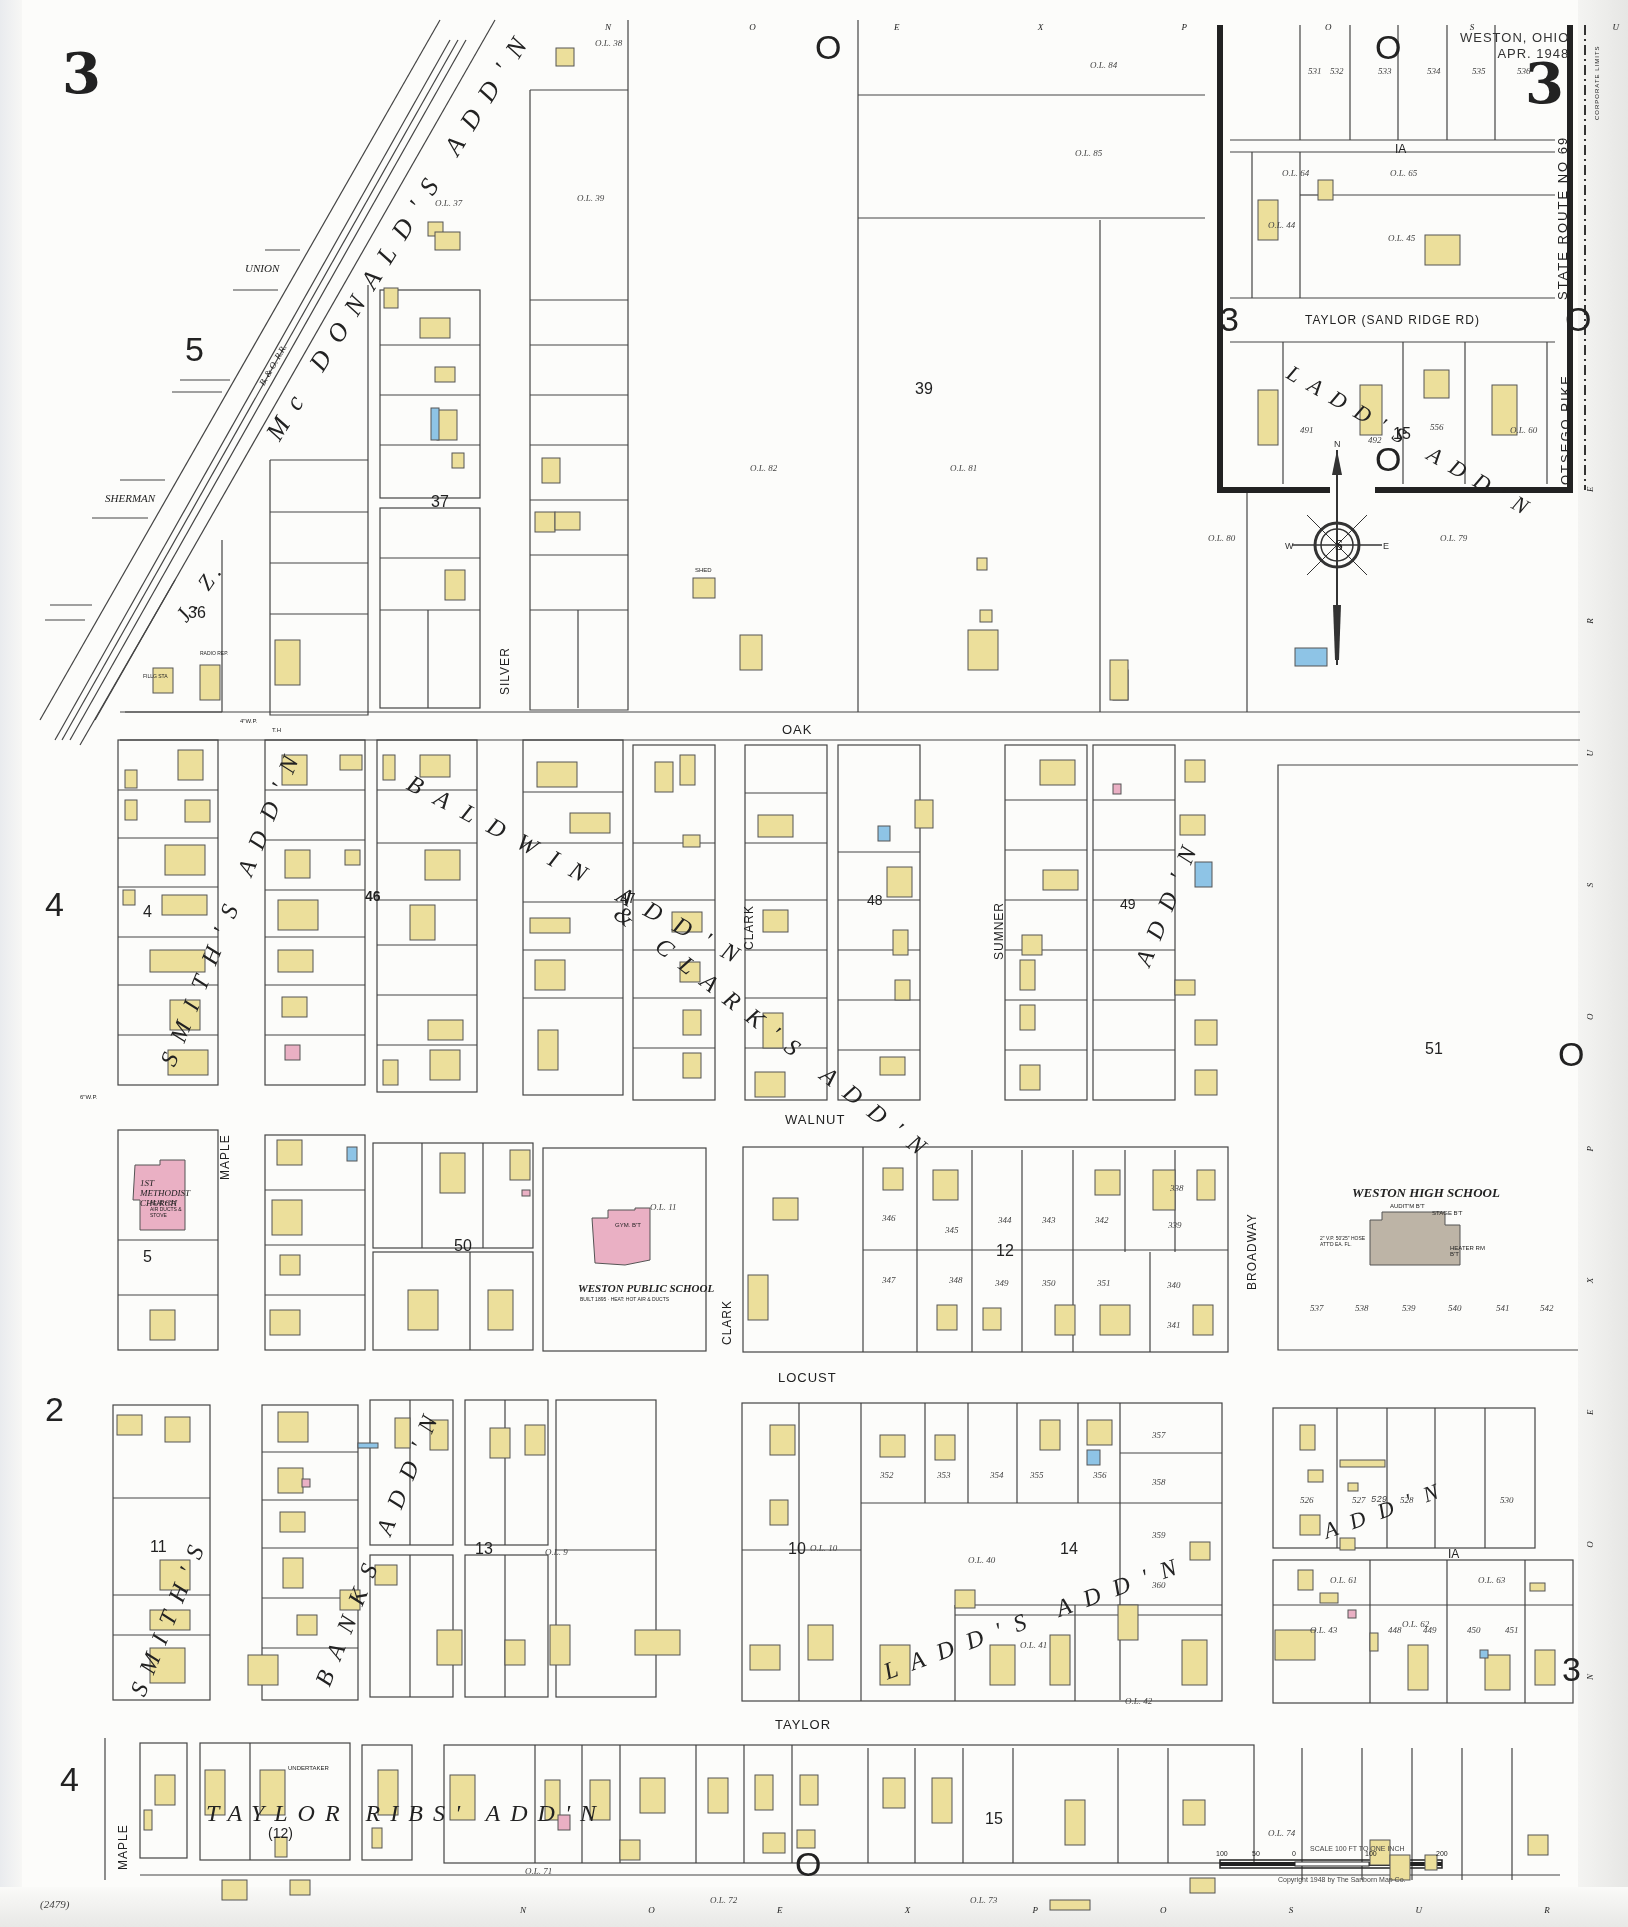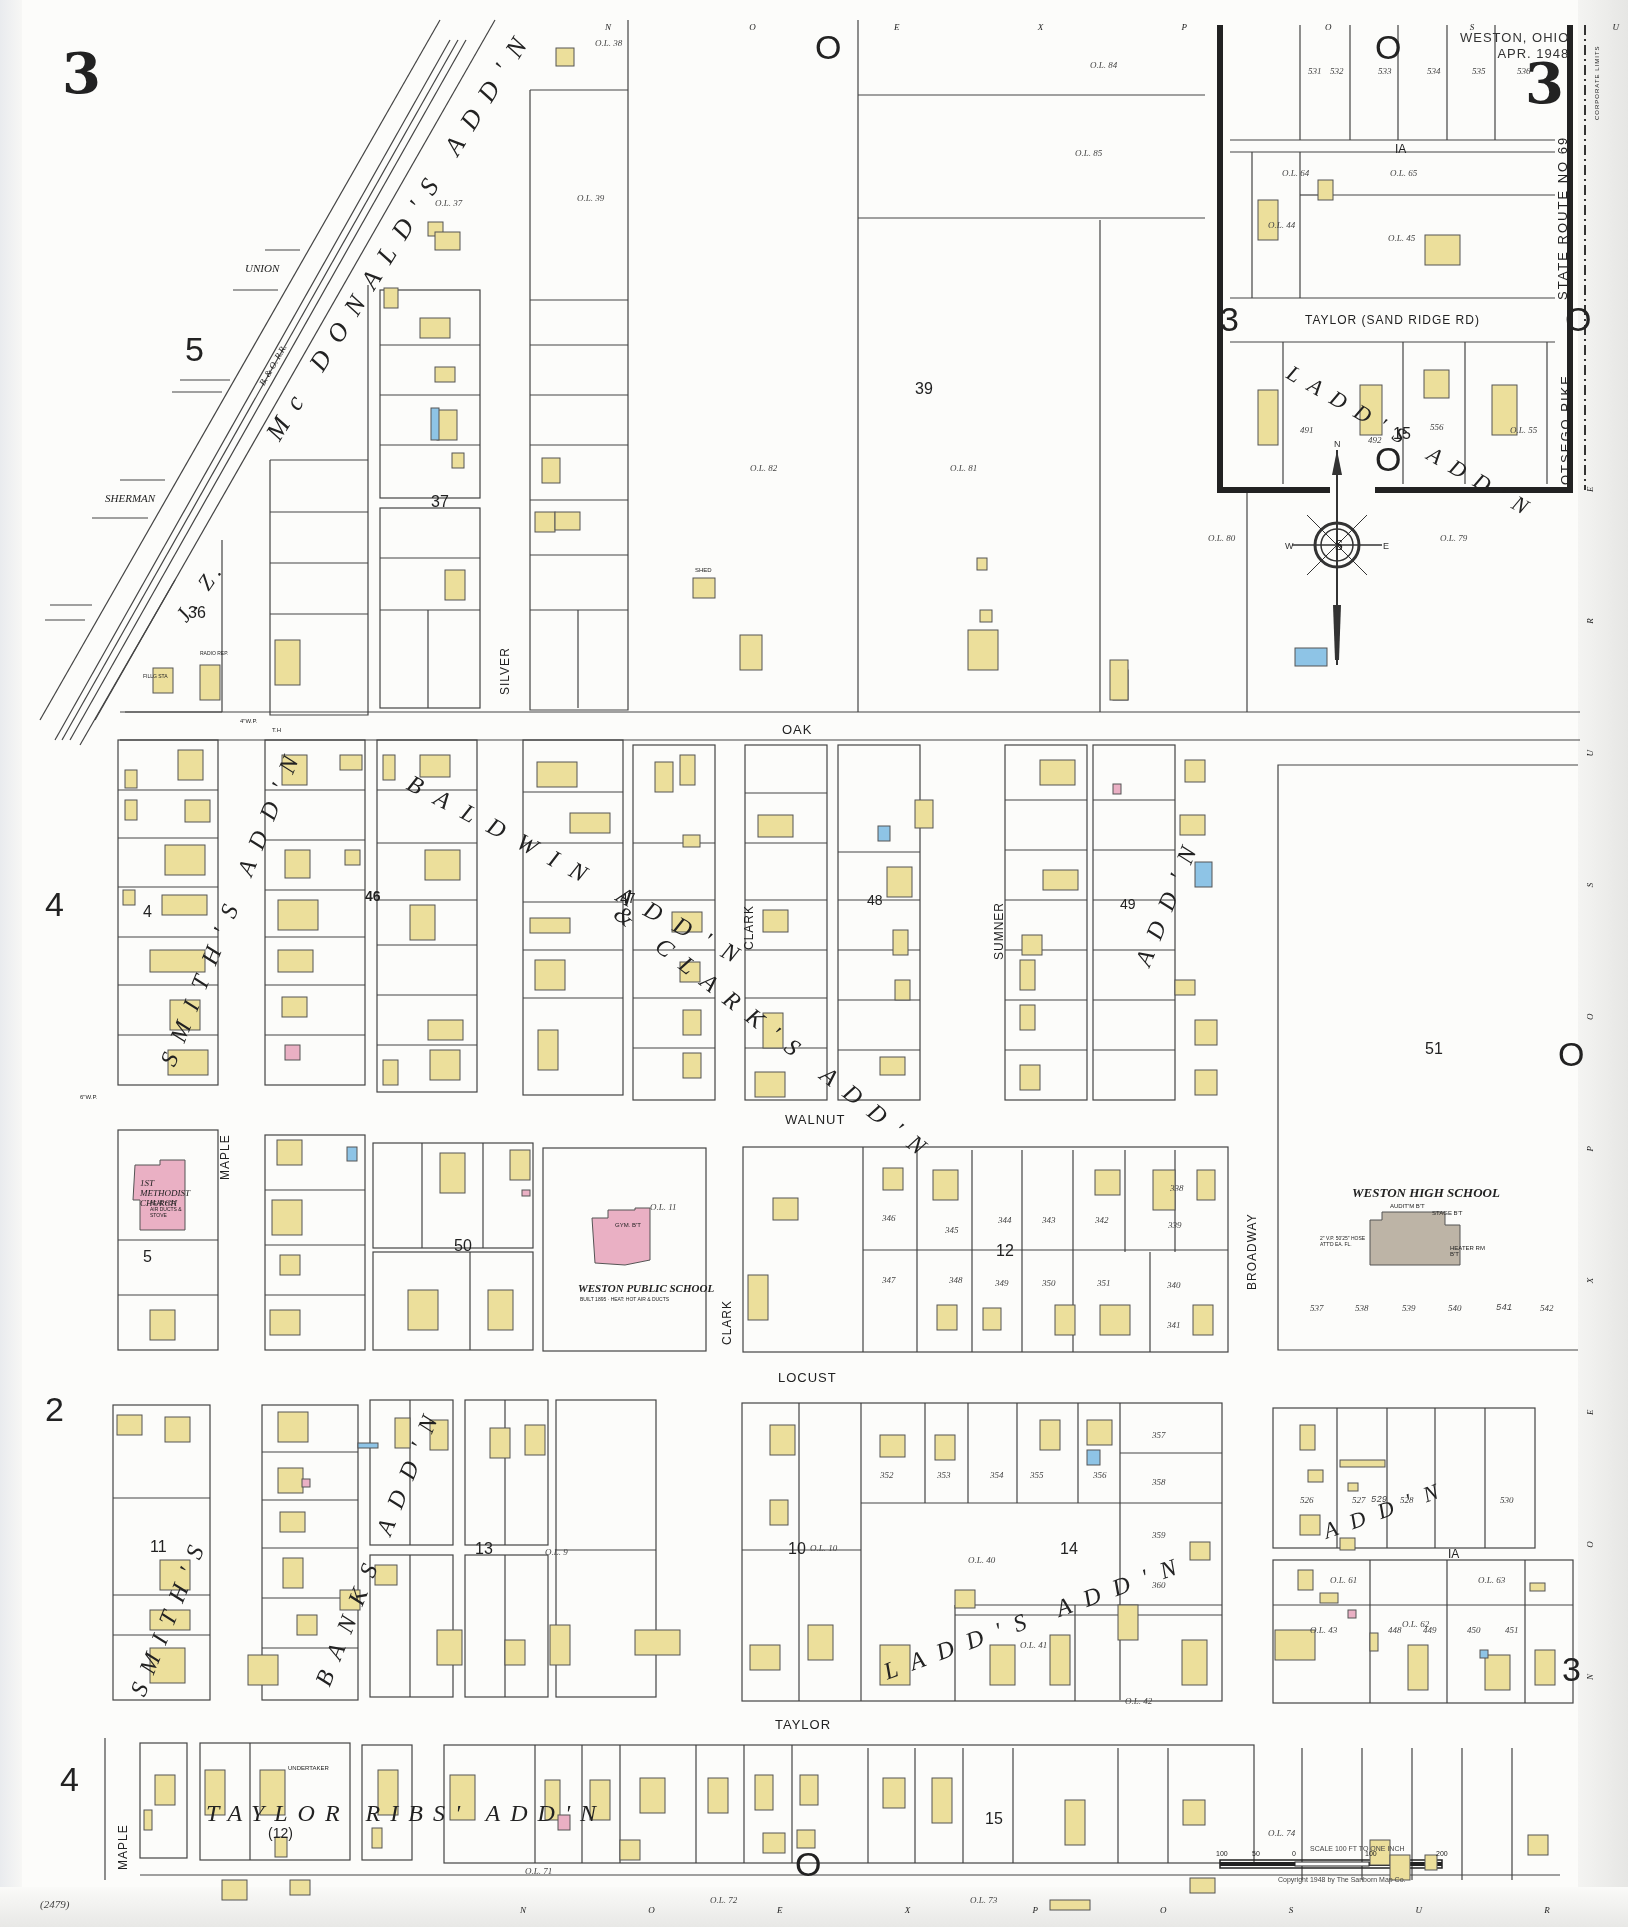--- a/index.html
+++ b/index.html
@@ -636,21 +636,21 @@
   <div class="overlay lotlbl" style="left:1090px;top:60px;">O.L. 84</div>
   <div class="overlay lotlbl" style="left:1075px;top:148px;">O.L. 85</div>
   <div class="overlay lotlbl" style="left:750px;top:463px;">O.L. 82</div>
   <div class="overlay lotlbl" style="left:950px;top:463px;">O.L. 81</div>
   <div class="overlay lotlbl" style="left:1208px;top:533px;">O.L. 80</div>
   <div class="overlay lotlbl" style="left:1440px;top:533px;text-align:center;">O.L. 79</div>
   <div class="overlay lotlbl" style="left:1282px;top:168px;">O.L. 64</div>
   <div class="overlay lotlbl" style="left:1390px;top:168px;">O.L. 65</div>
   <div class="overlay lotlbl" style="left:1268px;top:220px;">O.L. 44</div>
   <div class="overlay lotlbl" style="left:1388px;top:233px;">O.L. 45</div>
-  <div class="overlay lotlbl" style="left:1510px;top:425px;">O.L. 55</div>
+  <div class="overlay lotlbl" style="left:1510px;top:425px;">O.L. 60</div>
   <div class="overlay lotlbl" style="left:650px;top:1202px;">O.L. 11</div>
   <div class="overlay lotlbl" style="left:545px;top:1547px;">O.L. 9</div>
   <div class="overlay lotlbl" style="left:810px;top:1543px;">O.L. 10</div>
   <div class="overlay lotlbl" style="left:968px;top:1555px;">O.L. 40</div>
   <div class="overlay lotlbl" style="left:1020px;top:1640px;">O.L. 41</div>
   <div class="overlay lotlbl" style="left:1125px;top:1696px;">O.L. 42</div>
   <div class="overlay lotlbl" style="left:1330px;top:1575px;">O.L. 61</div>
   <div class="overlay lotlbl" style="left:1402px;top:1575px;margin-top:44px;">O.L. 62</div>
   <div class="overlay lotlbl" style="left:1478px;top:1575px;">O.L. 63</div>
   <div class="overlay lotlbl" style="left:1310px;top:1625px;">O.L. 43</div>
@@ -678,21 +678,21 @@
   <div class="overlay lotlbl" style="left:1427px;top:66px;">534</div>
   <div class="overlay lotlbl" style="left:1472px;top:66px;">535</div>
   <div class="overlay lotlbl" style="left:1517px;top:66px;">536</div>
   <div class="overlay lotlbl" style="left:1300px;top:425px;">491</div>
   <div class="overlay lotlbl" style="left:1368px;top:435px;">492</div>
   <div class="overlay lotlbl" style="left:1430px;top:422px;">556</div>
   <div class="overlay lotlbl" style="left:1310px;top:1303px;">537</div>
   <div class="overlay lotlbl" style="left:1355px;top:1303px;">538</div>
   <div class="overlay lotlbl" style="left:1402px;top:1303px;">539</div>
   <div class="overlay lotlbl" style="left:1448px;top:1303px;">540</div>
-  <div class="overlay lotlbl" style="left:1496px;top:1303px;font-family:Liberation Mono, monospace;">541</div>
+  <div class="overlay lotlbl" style="left:1496px;top:1303px;">541</div>
   <div class="overlay lotlbl" style="left:1540px;top:1303px;">542</div>
   <div class="overlay lotlbl" style="left:1300px;top:1495px;">526</div>
   <div class="overlay lotlbl" style="left:1352px;top:1495px;">527</div>
   <div class="overlay lotlbl" style="left:1400px;top:1495px;">528</div>
   <div class="overlay lotlbl" style="left:1371px;top:1495px;font-family:Liberation Mono, monospace;">529</div>
   <div class="overlay lotlbl" style="left:1500px;top:1495px;">530</div>
   <div class="overlay lotlbl" style="left:1388px;top:1625px;">448</div>
   <div class="overlay lotlbl" style="left:1423px;top:1625px;">449</div>
   <div class="overlay lotlbl" style="left:1467px;top:1625px;">450</div>
   <div class="overlay lotlbl" style="left:1505px;top:1625px;">451</div>

